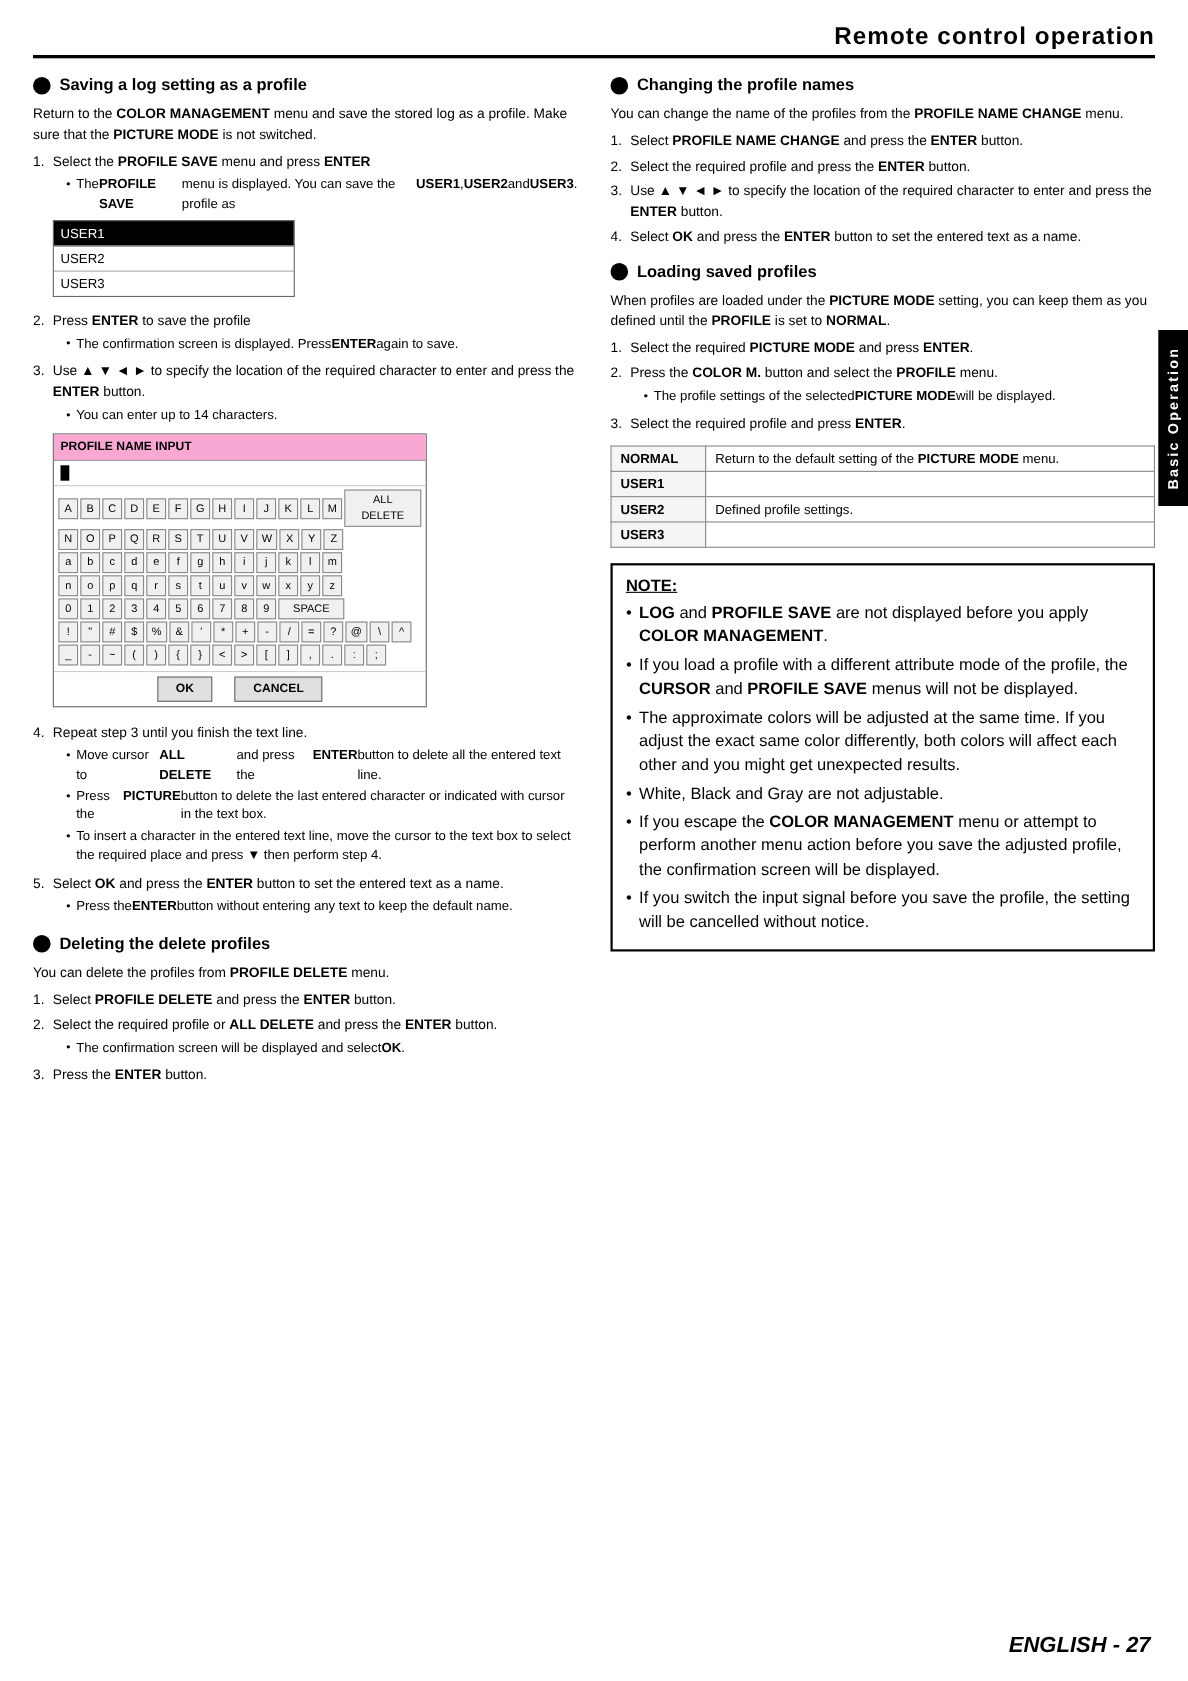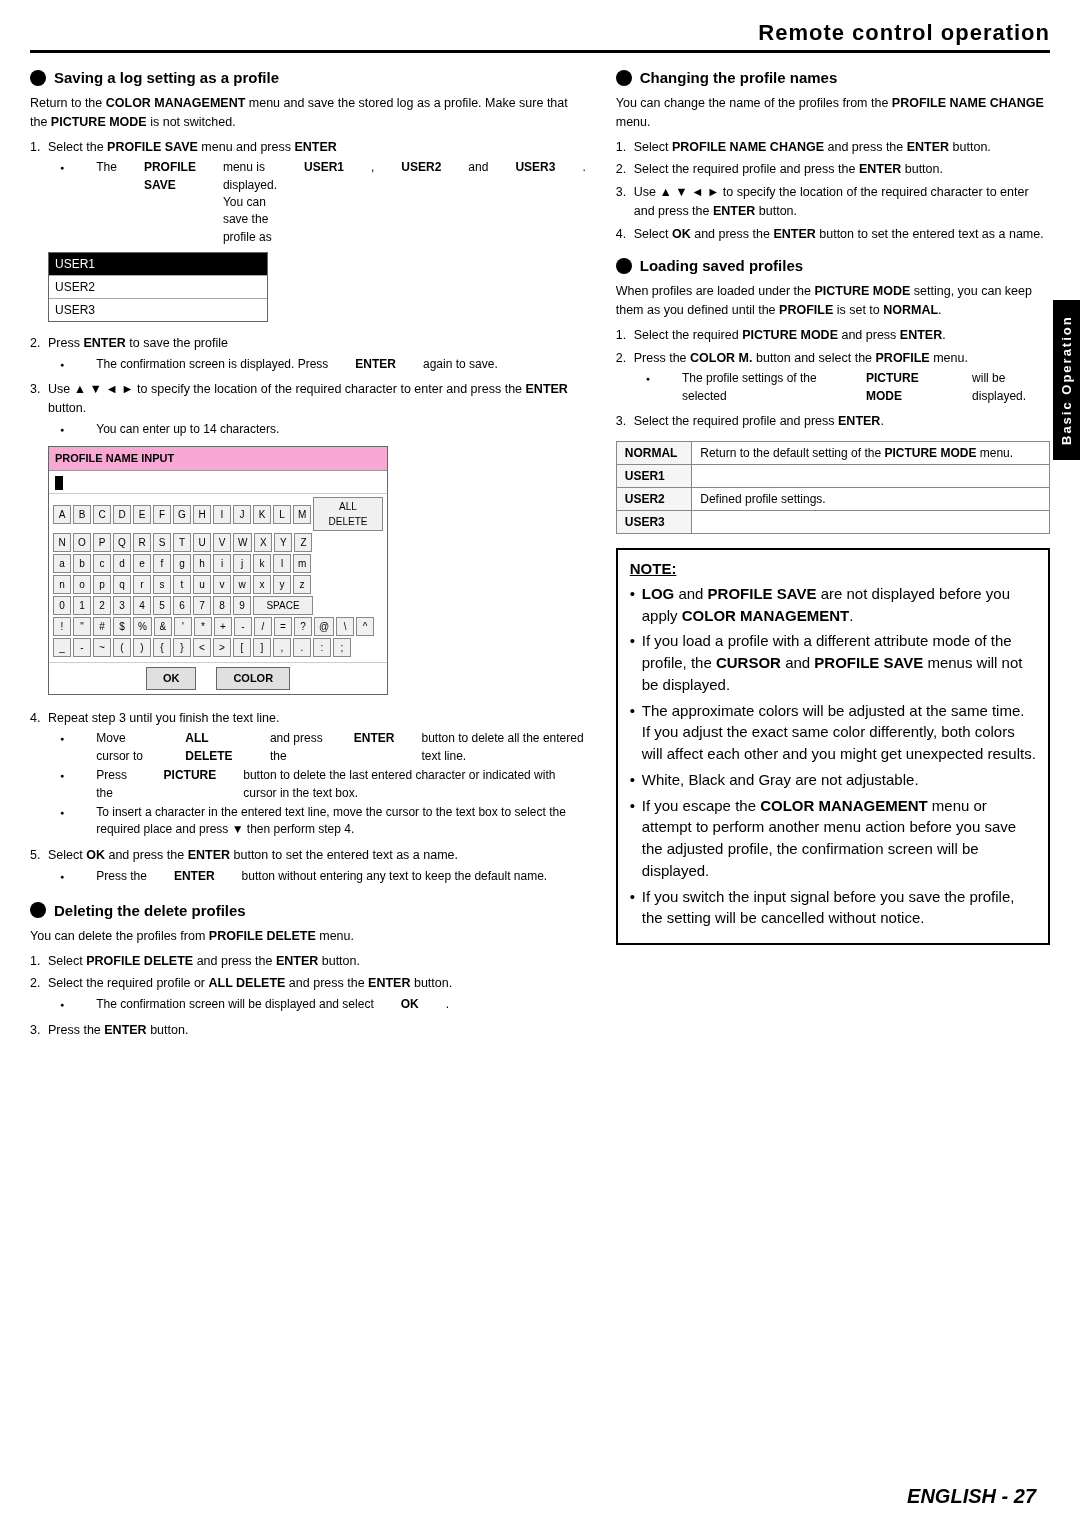--- a/index.html
+++ b/index.html
@@ -96,21 +96,20 @@
       padding-left: 12px;
       margin-top: 3px;
       margin-bottom: 3px;
     }
     .bullet-list li {
       display: flex;
       align-items: flex-start;
       font-size: 12px;
       line-height: 1.45;
       margin-bottom: 2px;
-      gap: 27px;
     }
     .bullet-list li::before {
       content: "●";
       font-size: 7px;
       margin-right: 5px;
       margin-top: 4px;
       flex-shrink: 0;
     }
 
     
@@ -258,21 +257,21 @@
       height: 160px;
       display: flex;
       align-items: center;
       justify-content: center;
     }
 
     
     .page-footer {
       position: absolute;
       bottom: 20px;
-      right: 44px;
+      right: 34px;
       font-size: 18px;
       font-weight: bold;
     }
     .page-footer .eng {
       font-style: italic;
       font-size: 20px;
     }
 
     .section-block {
       margin-bottom: 14px;
@@ -446,21 +445,21 @@
                     <span class="key">[</span>
                     <span class="key">]</span>
                     <span class="key">,</span>
                     <span class="key">.</span>
                     <span class="key">:</span>
                     <span class="key">;</span>
                   </div>
                 </div>
                 <div class="btn-row">
                   <span class="dialog-btn">OK</span>
-                  <span class="dialog-btn">COLOR</span>
+                  <span class="dialog-btn">CANCEL</span>
                 </div>
               </div>
             </span>
           </li>
           <li>
             <span class="num">4.</span>
             <span class="content">Repeat step 3 until you finish the text line.
               <ul class="bullet-list">
                 <li>Move cursor to <b>ALL DELETE</b> and press the <b>ENTER</b> button to delete all the entered text line.</li>
                 <li>Press the <b>PICTURE</b> button to delete the last entered character or indicated with cursor in the text box.</li>

